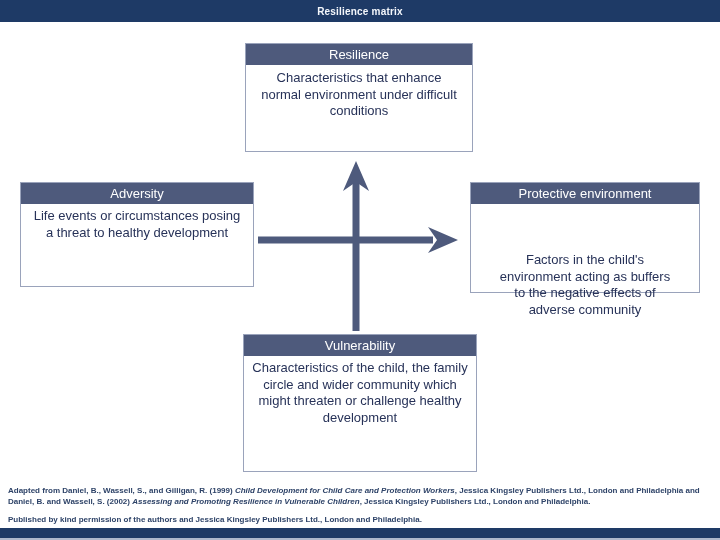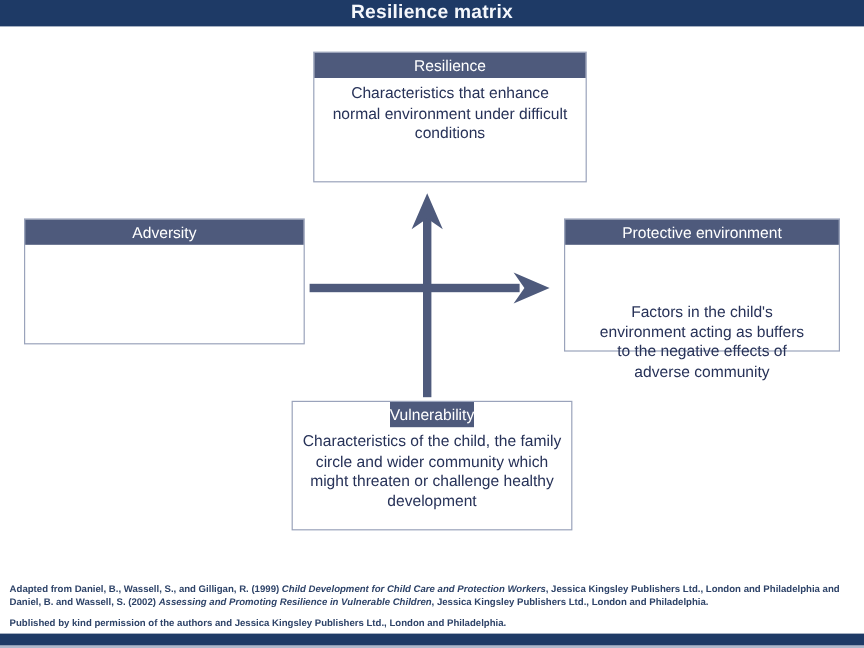--- a/index.html
+++ b/index.html
@@ -15,21 +15,21 @@
     position: absolute;
     left: 0; top: 0;
     width: 720px; height: 22px;
     background: #1e3a66;
     display: flex;
     align-items: center;
     justify-content: center;
   }
   .title-bar .title-text {
     color: #f4f7fc;
-    font-size: 16px;
+    font-size: 10px;
     font-weight: 700;
     letter-spacing: 0.2px;
   }
   .matrix-box {
     position: absolute;
     border: 1px solid #9aa3bb;
     background: #ffffff;
     box-sizing: border-box;
     display: flex;
     flex-direction: column;
@@ -44,24 +44,24 @@
     flex: 0 0 auto;
   }
   .matrix-box .box-body {
     color: #273258;
     font-size: 13px;
     line-height: 16.5px;
     text-align: center;
     padding: 4px 8px;
     flex: 1 1 auto;
   }
-  .box-top    { left: 245px; top: 43px;  width: 228px; height: 109px; margin-left: 16px; }
+  .box-top    { left: 245px; top: 43px;  width: 228px; height: 109px; }
   .box-left   { left: 20px;  top: 182px; width: 234px; height: 105px; }
   .box-right  { left: 470px; top: 182px; width: 230px; height: 111px; gap: 43px; }
-  .box-bottom { left: 243px; top: 334px; width: 234px; height: 108px; align-items: center; }
+  .box-bottom { left: 243px; top: 334px; width: 234px; height: 138px; }
   .box-right .box-body  { padding: 5px 24px; }
   .box-top .box-body    { padding: 5px 12px; }
   .axes-svg {
     position: absolute;
     left: 0; top: 0;
     width: 720px; height: 540px;
     pointer-events: none;
   }
   .footer {
     position: absolute;
@@ -96,20 +96,21 @@
     <span class="title-text">Resilience matrix</span>
   </div>
 
   <div class="matrix-box box-top">
     <div class="box-header">Resilience</div>
     <div class="box-body">Characteristics that enhance normal environment under difficult conditions</div>
   </div>
 
   <div class="matrix-box box-left">
     <div class="box-header">Adversity</div>
+    <div class="box-body">Life events or circumstances posing a threat to healthy development</div>
   </div>
 
   <div class="matrix-box box-right">
     <div class="box-header">Protective environment</div>
     <div class="box-body">Factors in the child's environment acting as buffers to the negative effects of adverse community</div>
   </div>
 
   <div class="matrix-box box-bottom">
     <div class="box-header">Vulnerability</div>
     <div class="box-body">Characteristics of the child, the family circle and wider community which might threaten or challenge healthy development</div>

